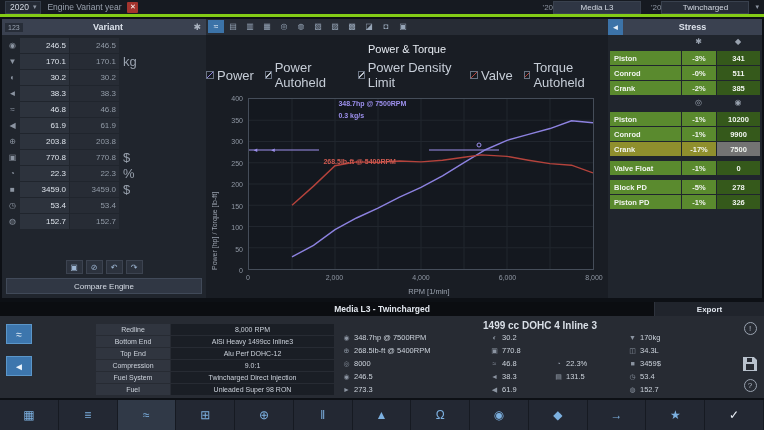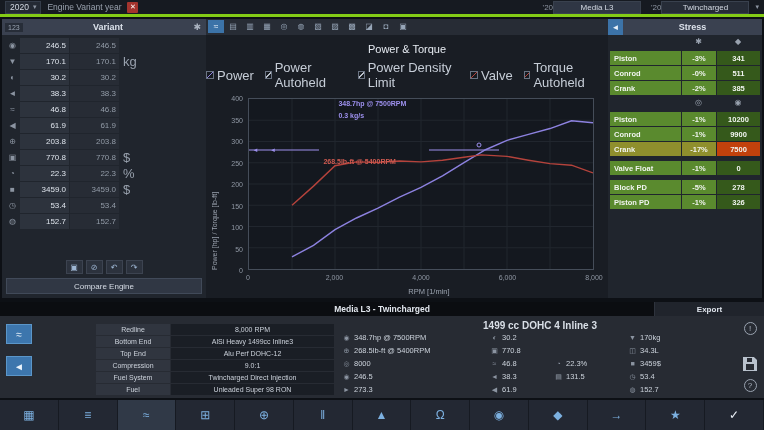--- a/index.html
+++ b/index.html
@@ -68,21 +68,21 @@
   .sub{display:flex;height:13px;margin:2px 2px 1px 2px;font-size:8px;color:#99a2af}
   .sp1{flex:1}
   .spi{width:35px;text-align:center}
   .spv{width:44px;text-align:center}
   .srow{display:flex;height:14px;margin:0 2px 1px 2px;font-size:7.5px;font-weight:bold;color:#f0f4ef}
   .srow.gap{margin-top:5px}
   .slabel{flex:1;background:#5a8a2e;display:flex;align-items:center;padding-left:4px}
   .spct{width:34px;background:#5a8a2e;margin-left:1px;display:flex;align-items:center;justify-content:center}
   .sval{width:43px;background:#35591b;margin-left:1px;display:flex;align-items:center;justify-content:center}
   .warn{background:#8f8f2d}
-  .warnv{background:#c2410c}
+  .warnv{background:#737373}
 
   
   #bottom-panel{height:96px;background:#272b33;display:flex;flex-direction:column;margin-top:2px;flex:none}
   #bp-title{height:14px;background:#0b0d11;display:flex;align-items:center;position:relative;font-size:8.5px;font-weight:bold;color:#e2e7ee;flex:none}
   #bp-title>span{flex:1;text-align:center}
   #export{position:absolute;right:0;top:0;height:14px;width:110px;background:#20242c;border:0;border-left:1px solid #2e333d;color:#dfe4ec;font-size:8px;font-weight:bold}
   #bp-body{flex:1;display:flex;padding:4px 2px 2px 6px;min-height:0}
   #bp-left{width:34px;display:flex;flex-direction:column;gap:12px;padding-top:4px}
   .bluebtn{width:26px;height:20px;background:#3d76ad;border:1px solid #5b96c9;color:#eaf3fb;font-size:10px;display:flex;align-items:center;justify-content:center}
   #bp-specs{width:238px;margin-left:56px;padding-top:4px;font-size:7px}

